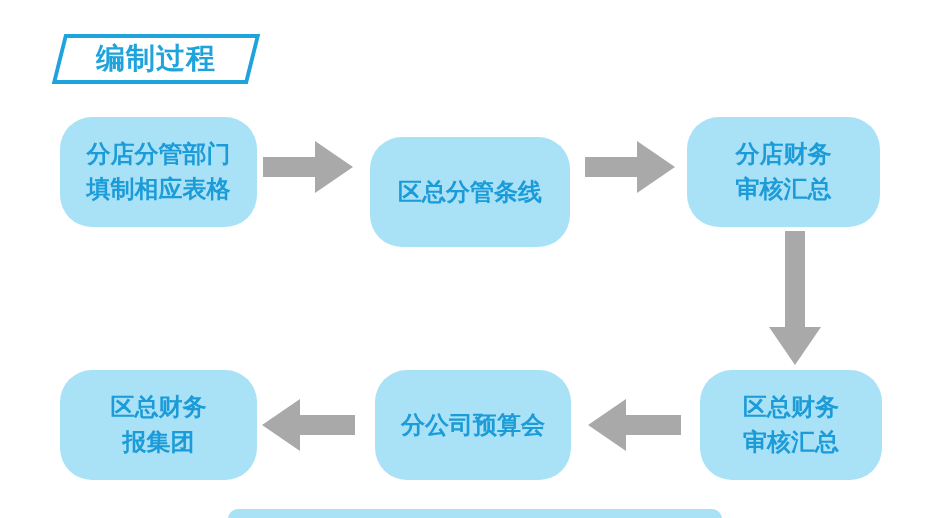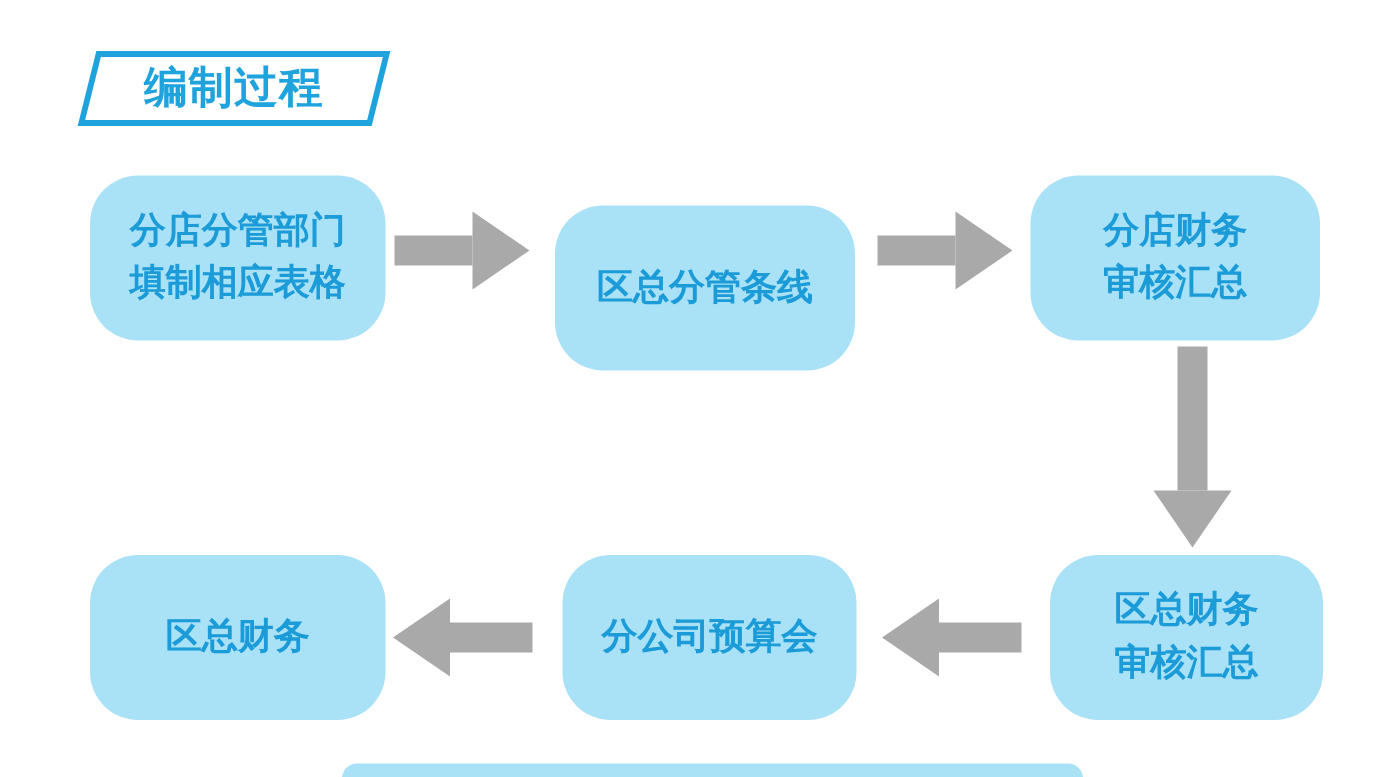--- a/index.html
+++ b/index.html
@@ -169,17 +169,18 @@
     <span>分公司预算会</span>
   </div>
 
   <div class="arrow-h" id="arrow-5-6">
     <div class="head-left"></div>
     <div class="shaft-h"></div>
   </div>
 
   <div class="node" id="node-step6">
     <span>区总财务</span>
+    <span>报集团</span>
   </div>
 
   <div class="partial-box"></div>
 
 </div>
 
 </body></html>

